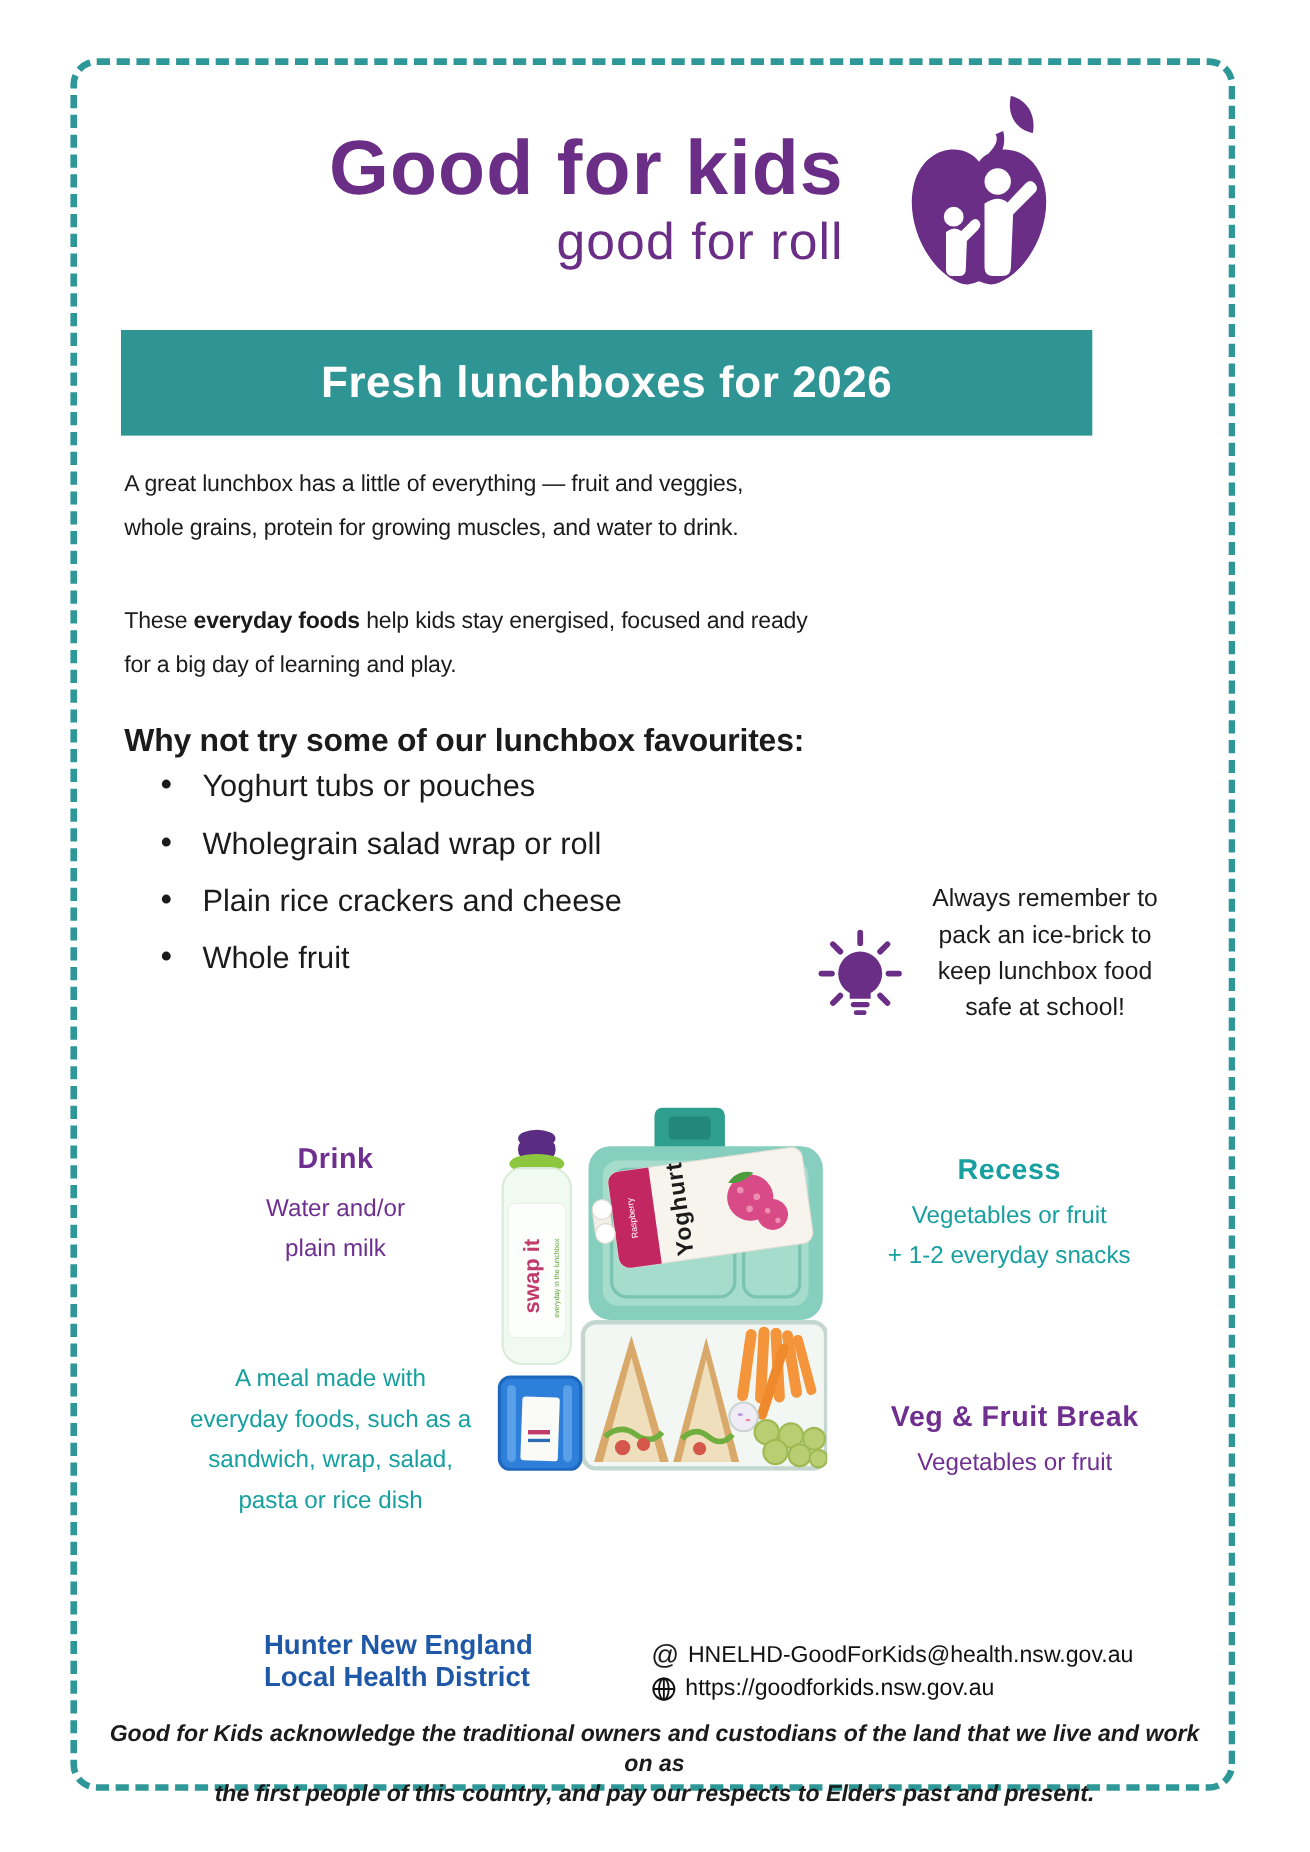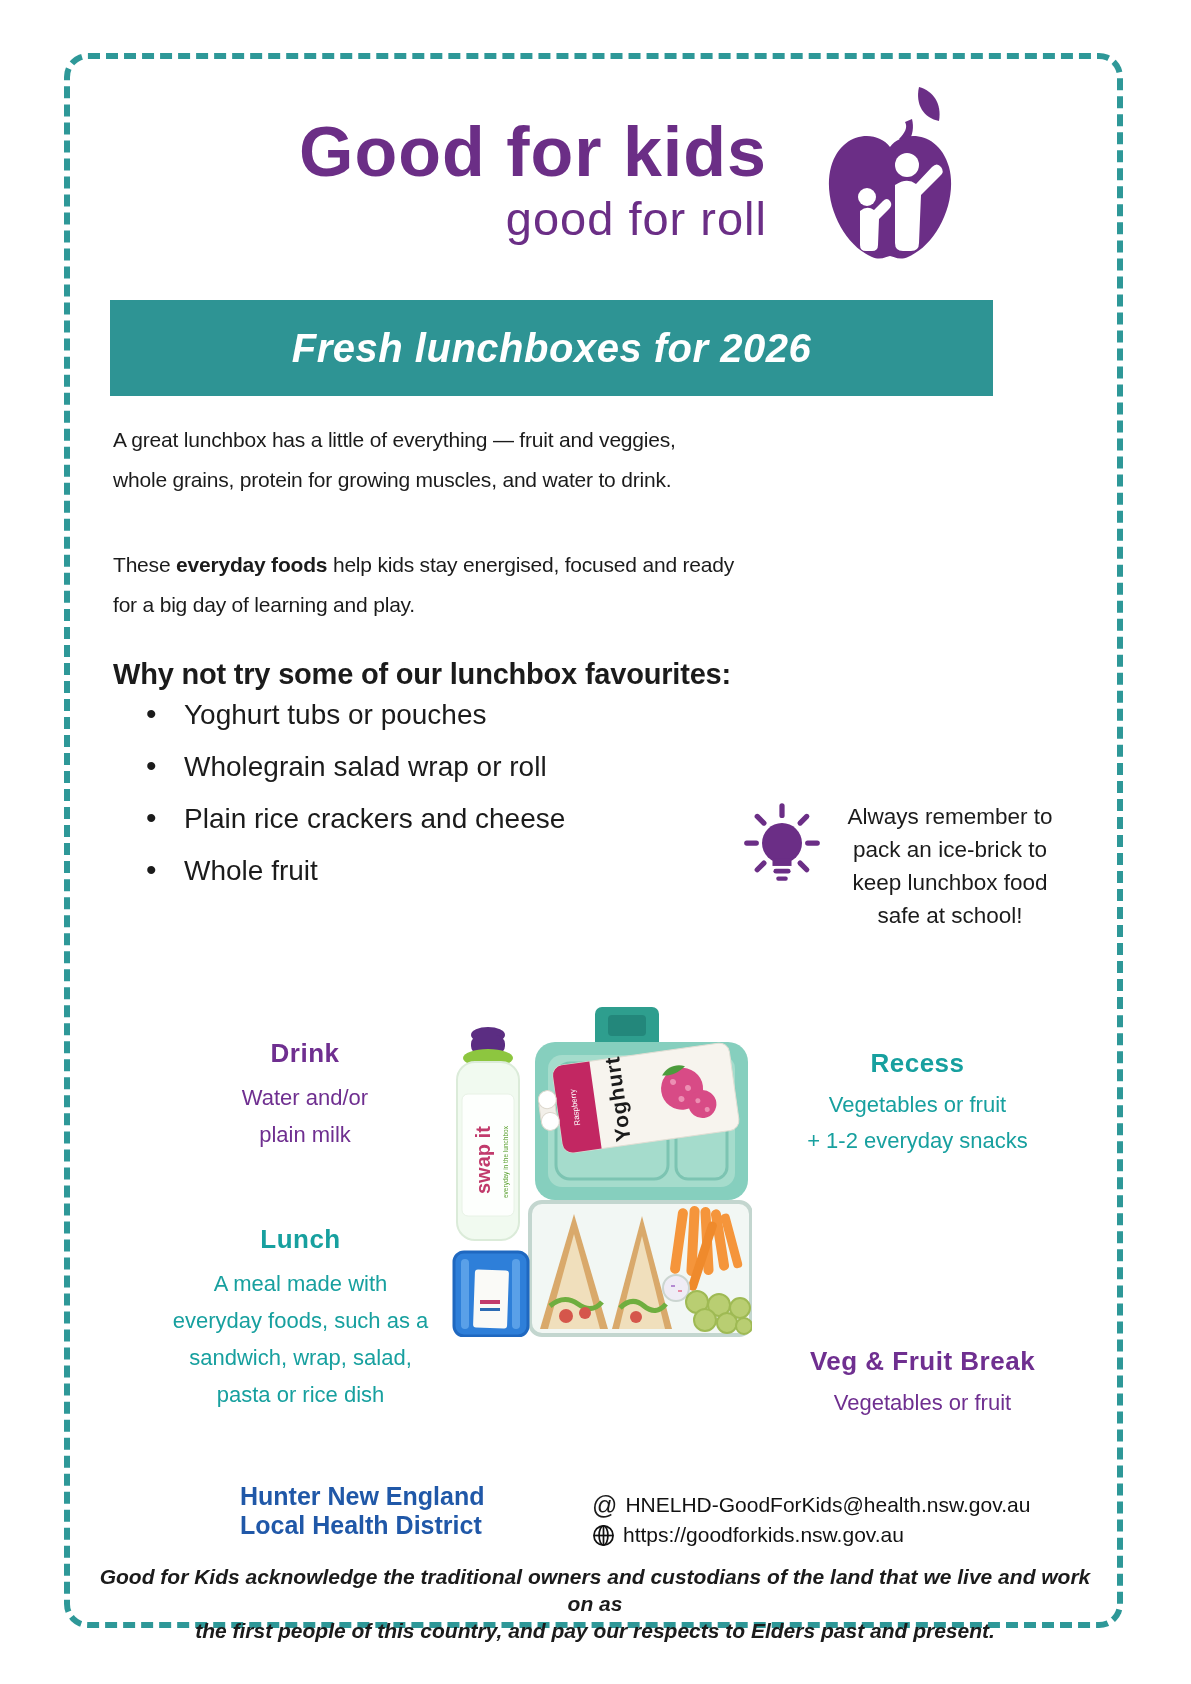--- a/index.html
+++ b/index.html
@@ -11,51 +11,51 @@
     border:6px dashed #2e9898; border-radius:24px; }
 
   
   .logo-block { position:absolute; left:230px; top:112px; width:537px; text-align:right; color:#6b2e86; }
   .logo-main { font-size:70px; font-weight:800; letter-spacing:1px; line-height:80px; }
   .logo-sub  { font-size:47px; font-weight:400; letter-spacing:1px; line-height:50px; margin-top:2px; }
   .apple-logo { position:absolute; left:815px; top:85px; width:150px; height:185px; }
 
   
   .banner { position:absolute; left:110px; top:300px; width:883px; height:96px; background:#2e9494;
-    display:flex; align-items:center; justify-content:center;font-style:italic; }
+    display:flex; align-items:center; justify-content:center; }
   .banner-title { color:#ffffff; font-size:40px; font-weight:700; letter-spacing:0.5px; }
 
   .pre { white-space:pre-line; }
 
   .para { position:absolute; left:113px; width:930px; font-size:21px; line-height:40px; letter-spacing:-0.2px; color:#1b1b1b; }
   .para1 { top:420px; }
   .para2 { top:545px; }
   .para2 b { font-weight:700; }
 
   .fav-heading { position:absolute; left:113px; top:658px; font-size:29px; font-weight:700; letter-spacing:-0.2px; }
 
   .bullets { position:absolute; left:138px; top:700px; width:620px; list-style:none; }
   .bullets li { position:relative; padding-left:46px; font-size:28px; line-height:30px; margin-bottom:22px; }
   .bullets li::before { content:"•"; position:absolute; left:8px; top:-1px; font-size:30px; }
 
   
-  .tip { position:absolute; left:742px; top:800px; width:330px; display:flex; gap:12px; align-items:flex-start; }
+  .tip { position:absolute; left:742px; top:800px; width:330px; display:flex; gap:12px; align-items:flex-end; }
   .tip-icon { width:80px; height:90px; flex:0 0 auto; }
   .tip-text { width:232px; font-size:22.5px; line-height:33px; text-align:center; color:#1b1b1b; }
 
   
   .meal { position:absolute; text-align:center; }
   .meal-title { font-size:26px; font-weight:700; letter-spacing:0.5px; }
   .meal-desc { font-size:22px; line-height:37px; margin-top:10px; }
   .purple { color:#6f2f90; }
   .teal { color:#17a09f; }
   .meal-drink { left:180px; top:1038px; width:250px; }
   .meal-lunch { left:168px; top:1224px; width:265px; }
   .meal-recess { left:795px; top:1048px; width:245px; }
-  .meal-veg { left:790px; top:1346px; width:265px; }
+  .meal-veg { left:790px; top:1272px; width:265px; }
   .meal-veg .meal-desc, .meal-recess .meal-desc { line-height:36px; margin-top:8px; }
 
   
   .photo { position:absolute; left:452px; top:1002px; width:300px; height:335px; }
   .photo svg { width:100%; height:100%; }
   .pouch-label { font-family:"Liberation Sans",sans-serif; font-size:21px; font-weight:700; fill:#1b1b1b; letter-spacing:1px; }
   .pouch-flavour { font-family:"Liberation Sans",sans-serif; font-size:8px; fill:#ffffff; }
   .bottle-brand { font-family:"Liberation Sans",sans-serif; font-size:20px; font-weight:800; fill:#c13b6c; }
   .bottle-tagline { font-family:"Liberation Sans",sans-serif; font-size:6.5px; fill:#5ba030; }
 
@@ -140,21 +140,20 @@
 keep lunchbox food
 safe at school!</div>
   </div>
 
   <div class="meal meal-drink">
     <div class="meal-title purple">Drink</div>
     <div class="meal-desc purple pre">Water and/or
 plain milk</div>
   </div>
   <div class="meal meal-lunch">
-    <div class="meal-title teal">Lunch</div>
     <div class="meal-desc teal pre">A meal made with
 everyday foods, such as a
 sandwich, wrap, salad,
 pasta or rice dish</div>
   </div>
   <div class="meal meal-recess">
     <div class="meal-title teal">Recess</div>
     <div class="meal-desc teal pre">Vegetables or fruit
 + 1-2 everyday snacks</div>
   </div>

